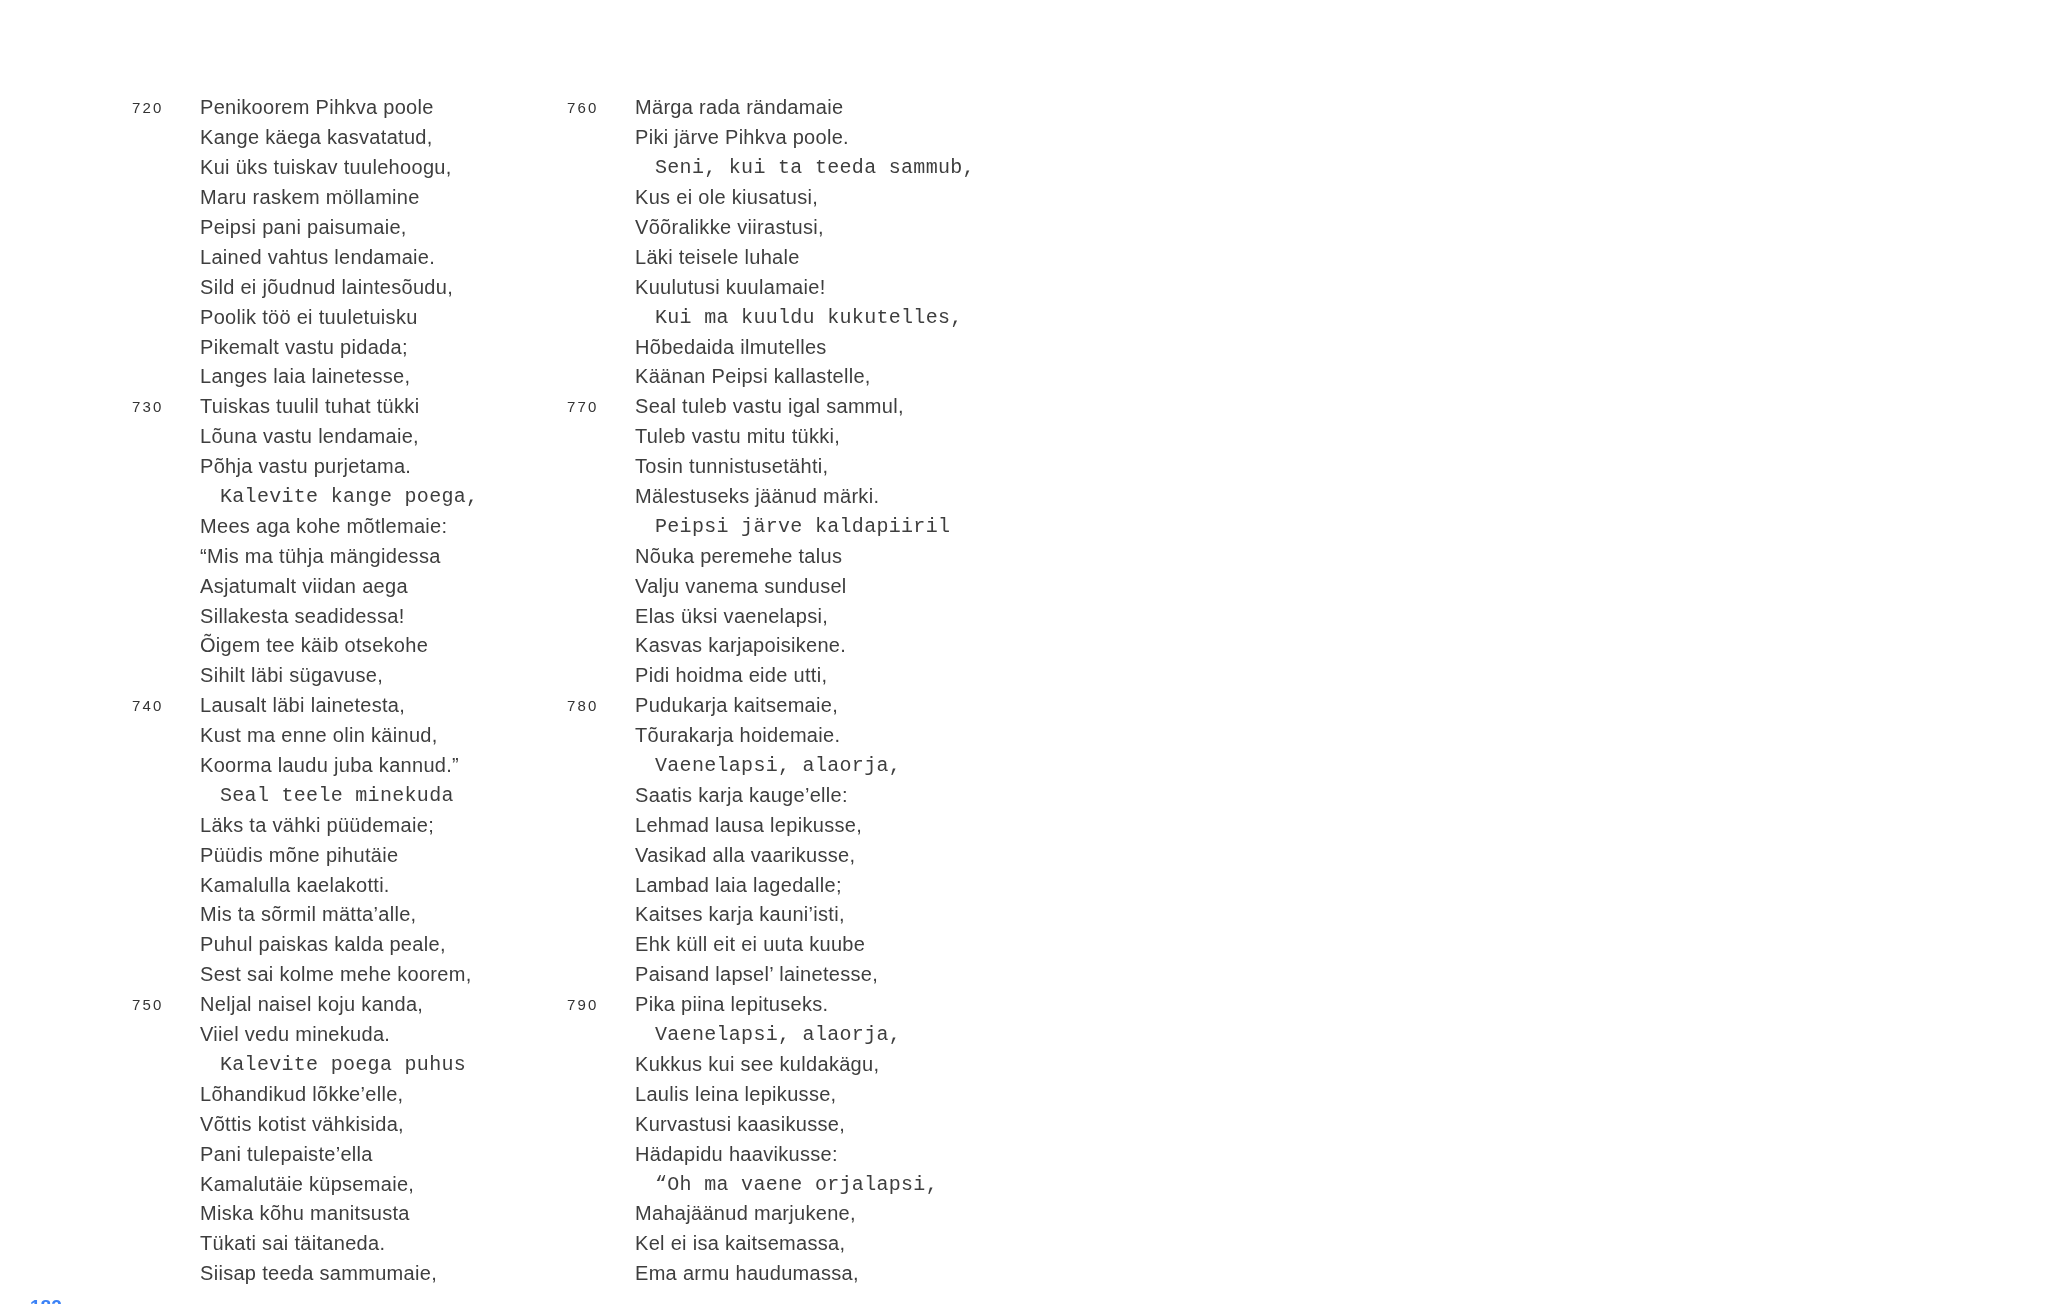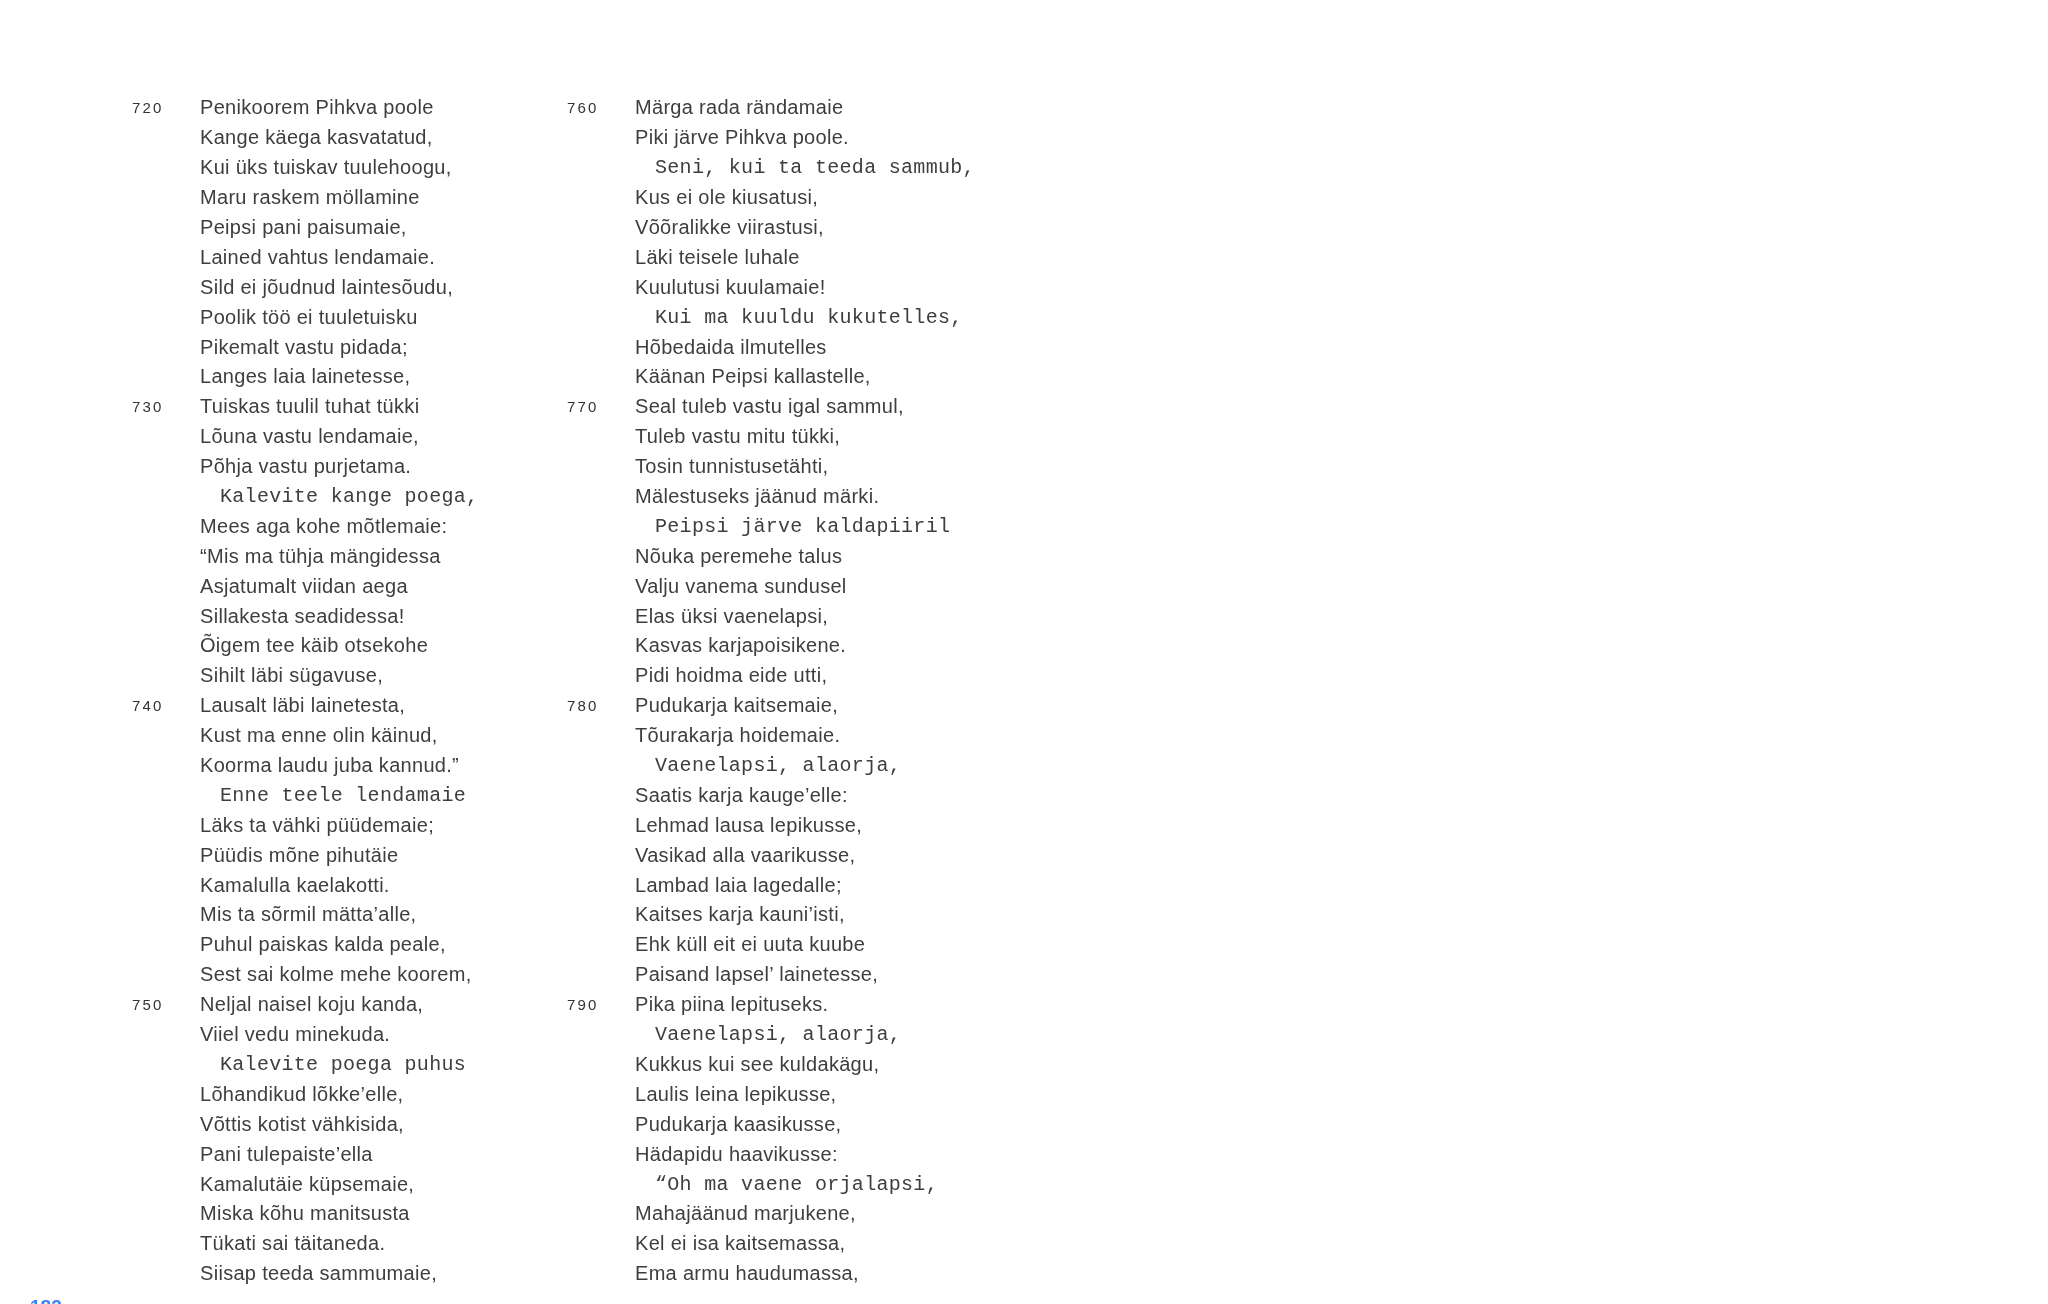--- a/index.html
+++ b/index.html
@@ -139,21 +139,21 @@
         <div class="row">
           <span class="num"></span>
           <span class="txt">Kust ma enne olin käinud,</span>
         </div>
         <div class="row">
           <span class="num"></span>
           <span class="txt">Koorma laudu juba kannud.”</span>
         </div>
         <div class="row indent">
           <span class="num"></span>
-          <span class="txt">Enne teele lendamaie</span>
+          <span class="txt">Seal teele minekuda</span>
         </div>
         <div class="row">
           <span class="num"></span>
           <span class="txt">Läks ta vähki püüdemaie;</span>
         </div>
         <div class="row">
           <span class="num"></span>
           <span class="txt">Püüdis mõne pihutäie</span>
         </div>
         <div class="row">
@@ -345,21 +345,21 @@
         <div class="row">
           <span class="num"></span>
           <span class="txt">Kukkus kui see kuldakägu,</span>
         </div>
         <div class="row">
           <span class="num"></span>
           <span class="txt">Laulis leina lepikusse,</span>
         </div>
         <div class="row">
           <span class="num"></span>
-          <span class="txt">Pudukarja kaasikusse,</span>
+          <span class="txt">Kurvastusi kaasikusse,</span>
         </div>
         <div class="row">
           <span class="num"></span>
           <span class="txt">Hädapidu haavikusse:</span>
         </div>
         <div class="row indent">
           <span class="num"></span>
           <span class="txt">“Oh ma vaene orjalapsi,</span>
         </div>
         <div class="row">

